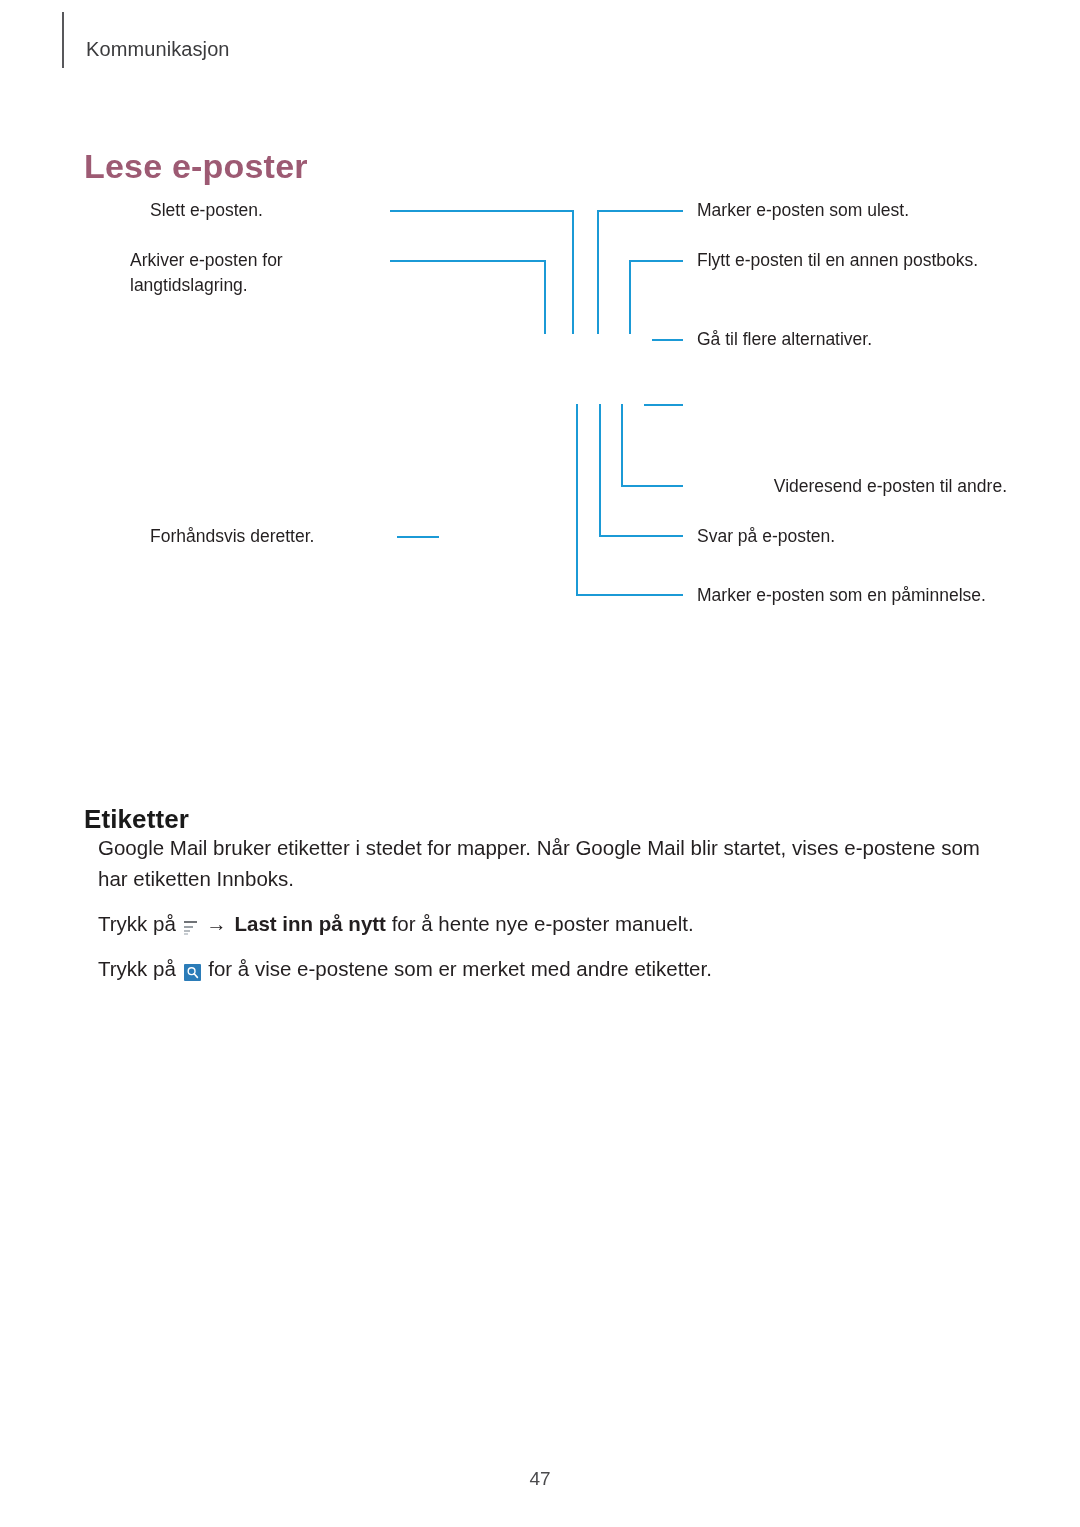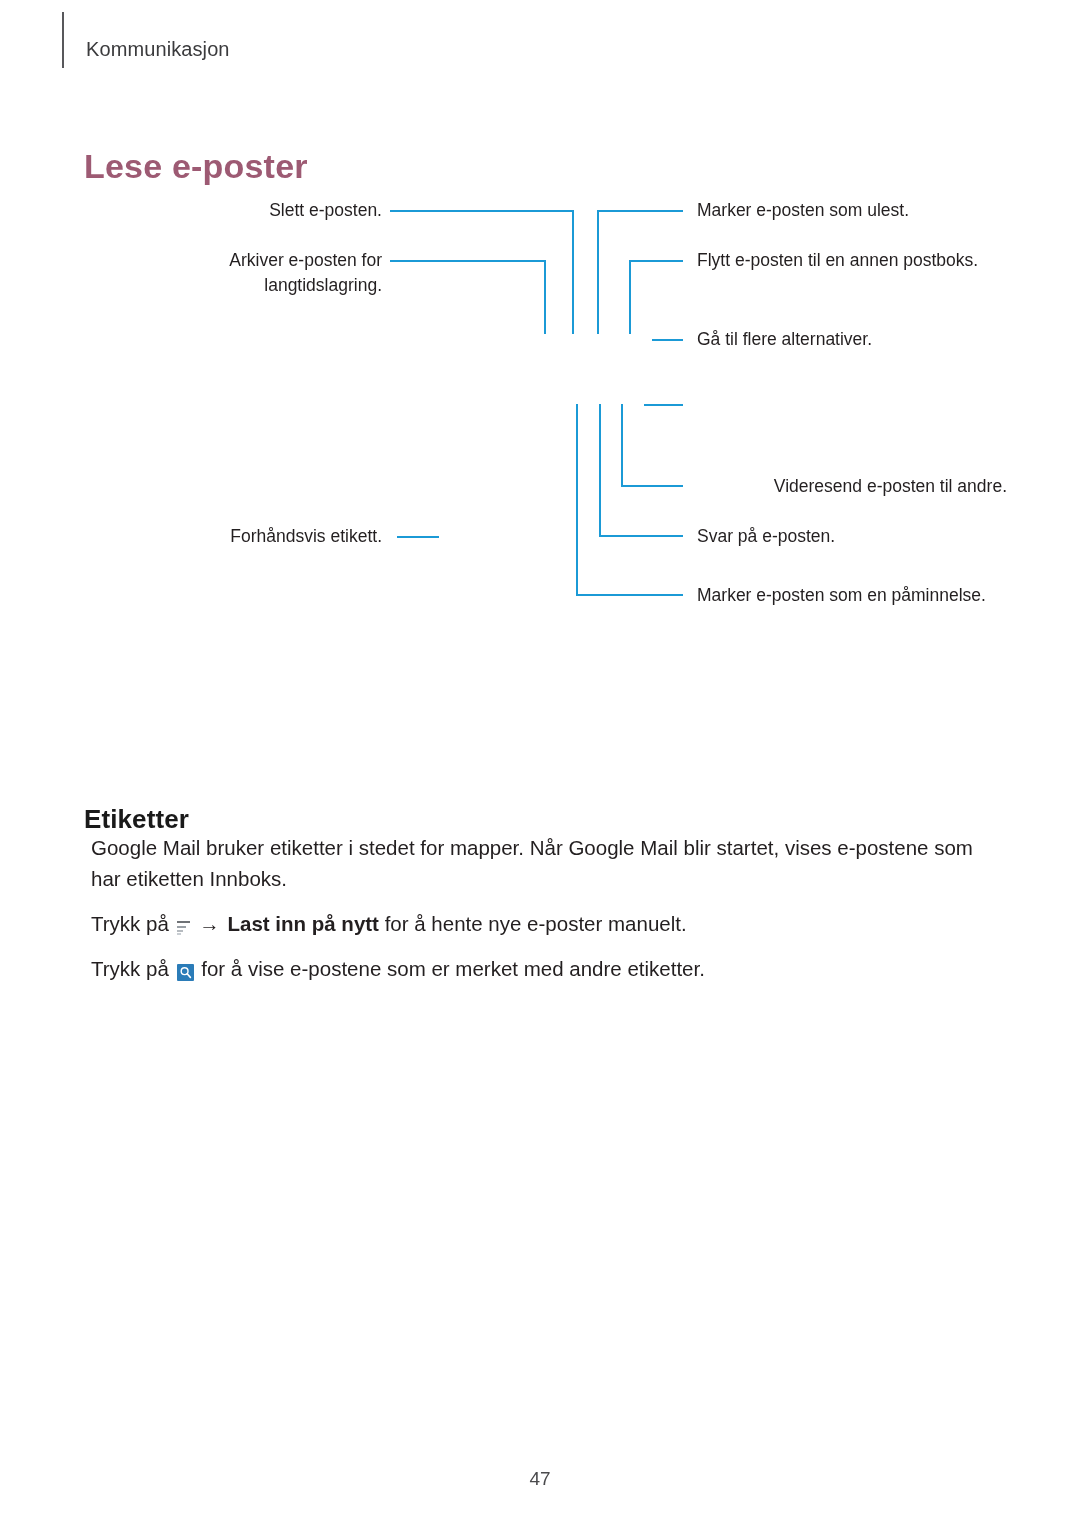--- a/index.html
+++ b/index.html
@@ -55,21 +55,21 @@
     width: 1080px;
     height: 470px;
   }
   .callout {
     position: absolute;
     font-size: 17.5px;
     line-height: 25px;
     color: #231f20;
   }
   .callout.right { text-align: left; }
-  .callout.left  { text-align: right; }
+  .callout.left  { text-align: left; }
 
   
   .ln {
     position: absolute;
     background: #1b9ad6;
   }
   .ln.h { height: 2px; }
   .ln.v { width: 2px; }
 
   
@@ -87,21 +87,21 @@
   .body-block {
     position: absolute;
     left: 84px;
     top: 832px;
     width: 915px;
   }
   .para {
     font-size: 20.5px;
     line-height: 31px;
     color: #231f20;
-    margin: 0 0 14px 7px;
+    margin: 0 0 14px 14px;
   }
   .para b { font-weight: bold; }
   .arrow { padding: 0 2px; }
 
   
   .icon-inline {
     display: inline-block;
     vertical-align: -2px;
     margin: 0 2px;
   }
@@ -156,21 +156,21 @@
   <div class="callout left" style="left:150px; top:13px; width:232px;">Slett e-posten.</div>
 
   <div class="ln h" style="left:390px; top:25px; width:184px;"></div>
   <div class="ln v" style="left:572px; top:25px; height:124px;"></div>
 
   <div class="callout left" style="left:130px; top:63px; width:252px;">Arkiver e-posten for langtidslagring.</div>
 
   <div class="ln h" style="left:390px; top:75px; width:156px;"></div>
   <div class="ln v" style="left:544px; top:75px; height:74px;"></div>
 
-  <div class="callout left" style="left:150px; top:339px; width:232px;">Forhåndsvis etikett.</div>
+  <div class="callout left" style="left:150px; top:339px; width:232px;">Forhåndsvis deretter.</div>
   <div class="ln h" style="left:397px; top:351px; width:42px;"></div>
 
   <div class="callout right" style="left:697px; top:13px; width:310px;">Marker e-posten som ulest.</div>
 
   <div class="ln h" style="left:597px; top:25px; width:86px;"></div>
   <div class="ln v" style="left:597px; top:25px; height:124px;"></div>
 
   <div class="callout right" style="left:697px; top:63px; width:310px;">Flytt e-posten til en annen postboks.</div>
 
   <div class="ln h" style="left:629px; top:75px; width:54px;"></div>

